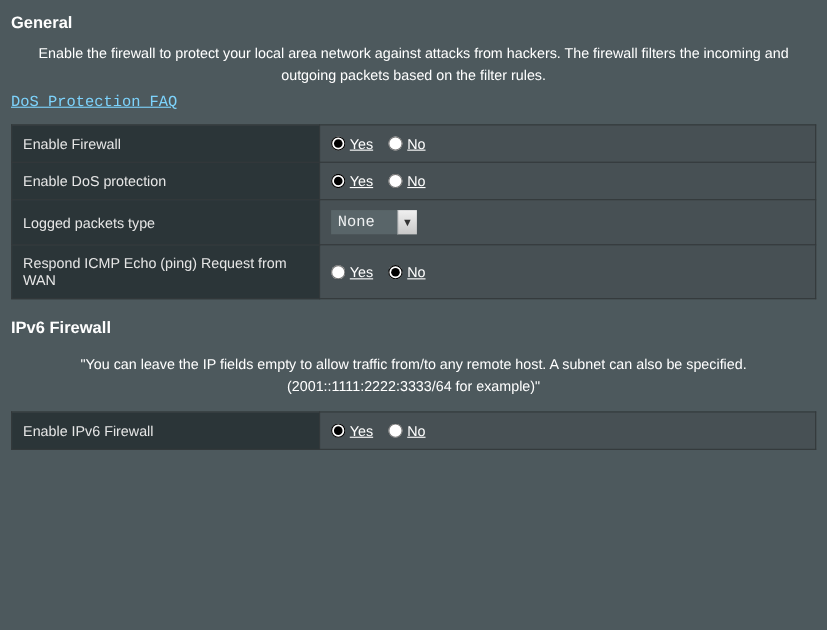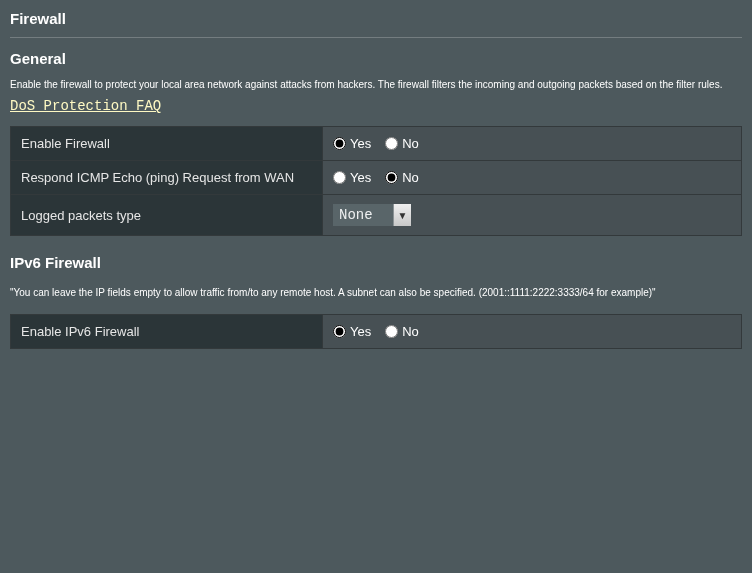--- a/index.html
+++ b/index.html
@@ -22,27 +22,28 @@
   }
   .section-heading {
     font-size: 15px;
     font-weight: bold;
     margin: 4px 0 10px 0;
   }
   .section-heading.sub {
     margin-top: 18px;
   }
   .desc {
-    font-size: 10px;
+    font-size: 13px;
     line-height: 1.5;
     margin-bottom: 6px;
+    text-align: center;
   }
   .faq-link {
     font-family: "Courier New", monospace;
-    color: #fef9c3;
+    color: #7dd3fc;
     text-decoration: underline;
     font-size: 14px;
     cursor: pointer;
     display: inline-block;
     margin-bottom: 12px;
   }
   table.form-table {
     border-collapse: collapse;
     width: 100%;
     background: #475054;
@@ -52,25 +53,26 @@
     border: 1px solid #33393b;
     padding: 9px 10px;
     text-align: left;
     vertical-align: middle;
     font-weight: normal;
     font-size: 13px;
   }
   table.form-table th {
     background: #2b3538;
     color: #e6e6e6;
-    width: 312px;
+    width: 280px;
   }
   table.form-table td {
     background: #475054;
     color: #fff;
+    text-decoration: underline;
   }
   .band-header td {
     background: linear-gradient(#9aa2a6, #6a7377);
     color: #fff;
     font-weight: bold;
     font-size: 14px;
     padding: 6px 10px;
     border: 1px solid #33393b;
   }
   .radio-pair {
@@ -116,21 +118,20 @@
     color: #333;
     font-size: 10px;
     border-left: 1px solid #8a9194;
     cursor: pointer;
   }
 </style>
 </head>
 <body>
 
 <div class="page">
-  <div class="page-title">Firewall</div>
 
   <div class="section-heading">General</div>
   <p class="desc">Enable the firewall to protect your local area network against attacks from hackers. The firewall filters the incoming and outgoing packets based on the filter rules.</p>
   <a class="faq-link">DoS Protection FAQ</a>
 
   <table class="form-table">
     <tbody>
         <tr>
       <th>Enable Firewall</th>
       <td>
@@ -140,43 +141,58 @@
             <span>Yes</span>
           </label>
           <label>
             <input type="radio" name="ef" style="">
             <span>No</span>
           </label>
         </div>
       </td>
     </tr>
     <tr>
-      <th>Respond ICMP Echo (ping) Request from WAN</th>
-      <td>
-        <div class="radio-pair">
-          <label>
-            <input type="radio" name="icmp" style="">
-            <span>Yes</span>
-          </label>
-          <label>
-            <input type="radio" name="icmp" checked="" style="">
+      <th>Enable DoS protection</th>
+      <td>
+        <div class="radio-pair">
+          <label>
+            <input type="radio" name="dos" checked="" style="">
+            <span>Yes</span>
+          </label>
+          <label>
+            <input type="radio" name="dos" style="">
             <span>No</span>
           </label>
         </div>
       </td>
     </tr>
     <tr>
       <th>Logged packets type</th>
       <td>
         <div class="select-wrap">
           <div class="select-box">None</div>
           <div class="select-arrow">▼</div>
         </div>
       </td>
     </tr>
+    <tr>
+      <th>Respond ICMP Echo (ping) Request from WAN</th>
+      <td>
+        <div class="radio-pair">
+          <label>
+            <input type="radio" name="icmp" style="">
+            <span>Yes</span>
+          </label>
+          <label>
+            <input type="radio" name="icmp" checked="" style="">
+            <span>No</span>
+          </label>
+        </div>
+      </td>
+    </tr>
   </tbody>
     </table>
 
   <div class="section-heading sub">IPv6 Firewall</div>
   <p class="desc" style="margin-top:14px;margin-bottom:14px;">"You can leave the IP fields empty to allow traffic from/to any remote host. A subnet can also be specified. (2001::1111:2222:3333/64 for example)"</p>
 
   <table class="form-table">
     <tbody>
     <tr>
       <th>Enable IPv6 Firewall</th>

